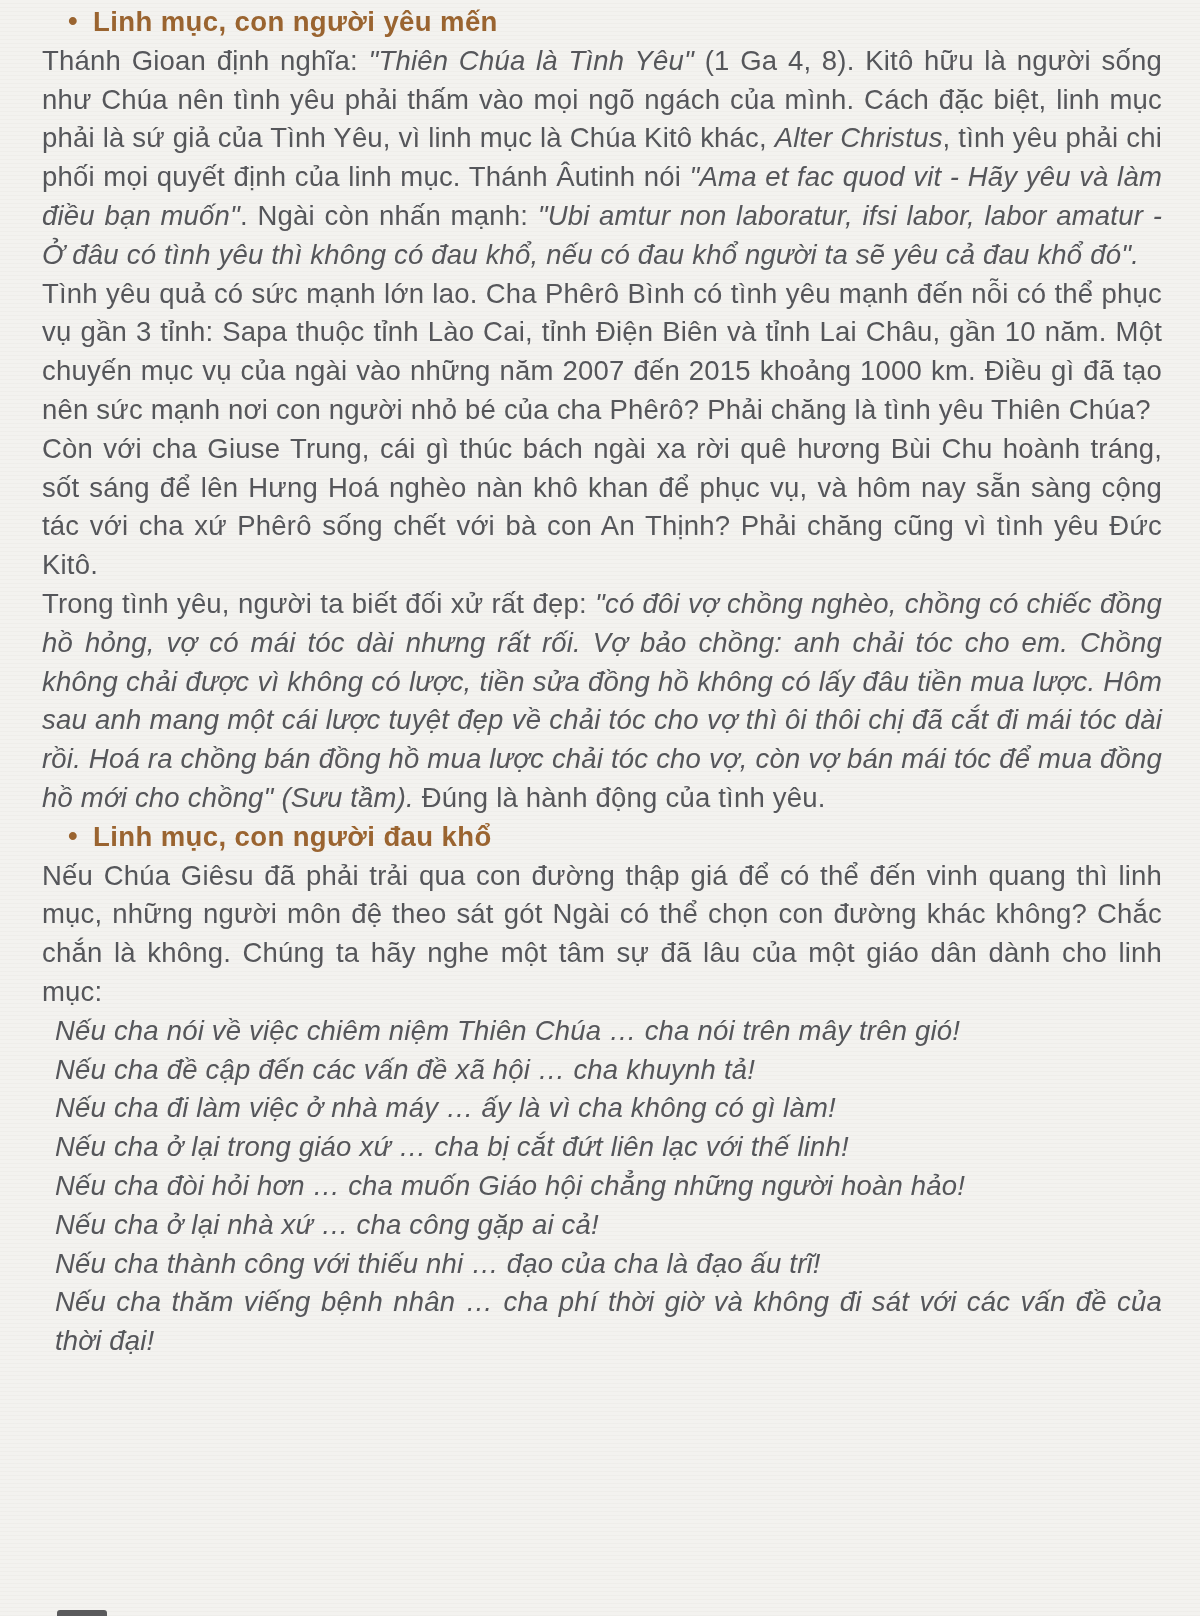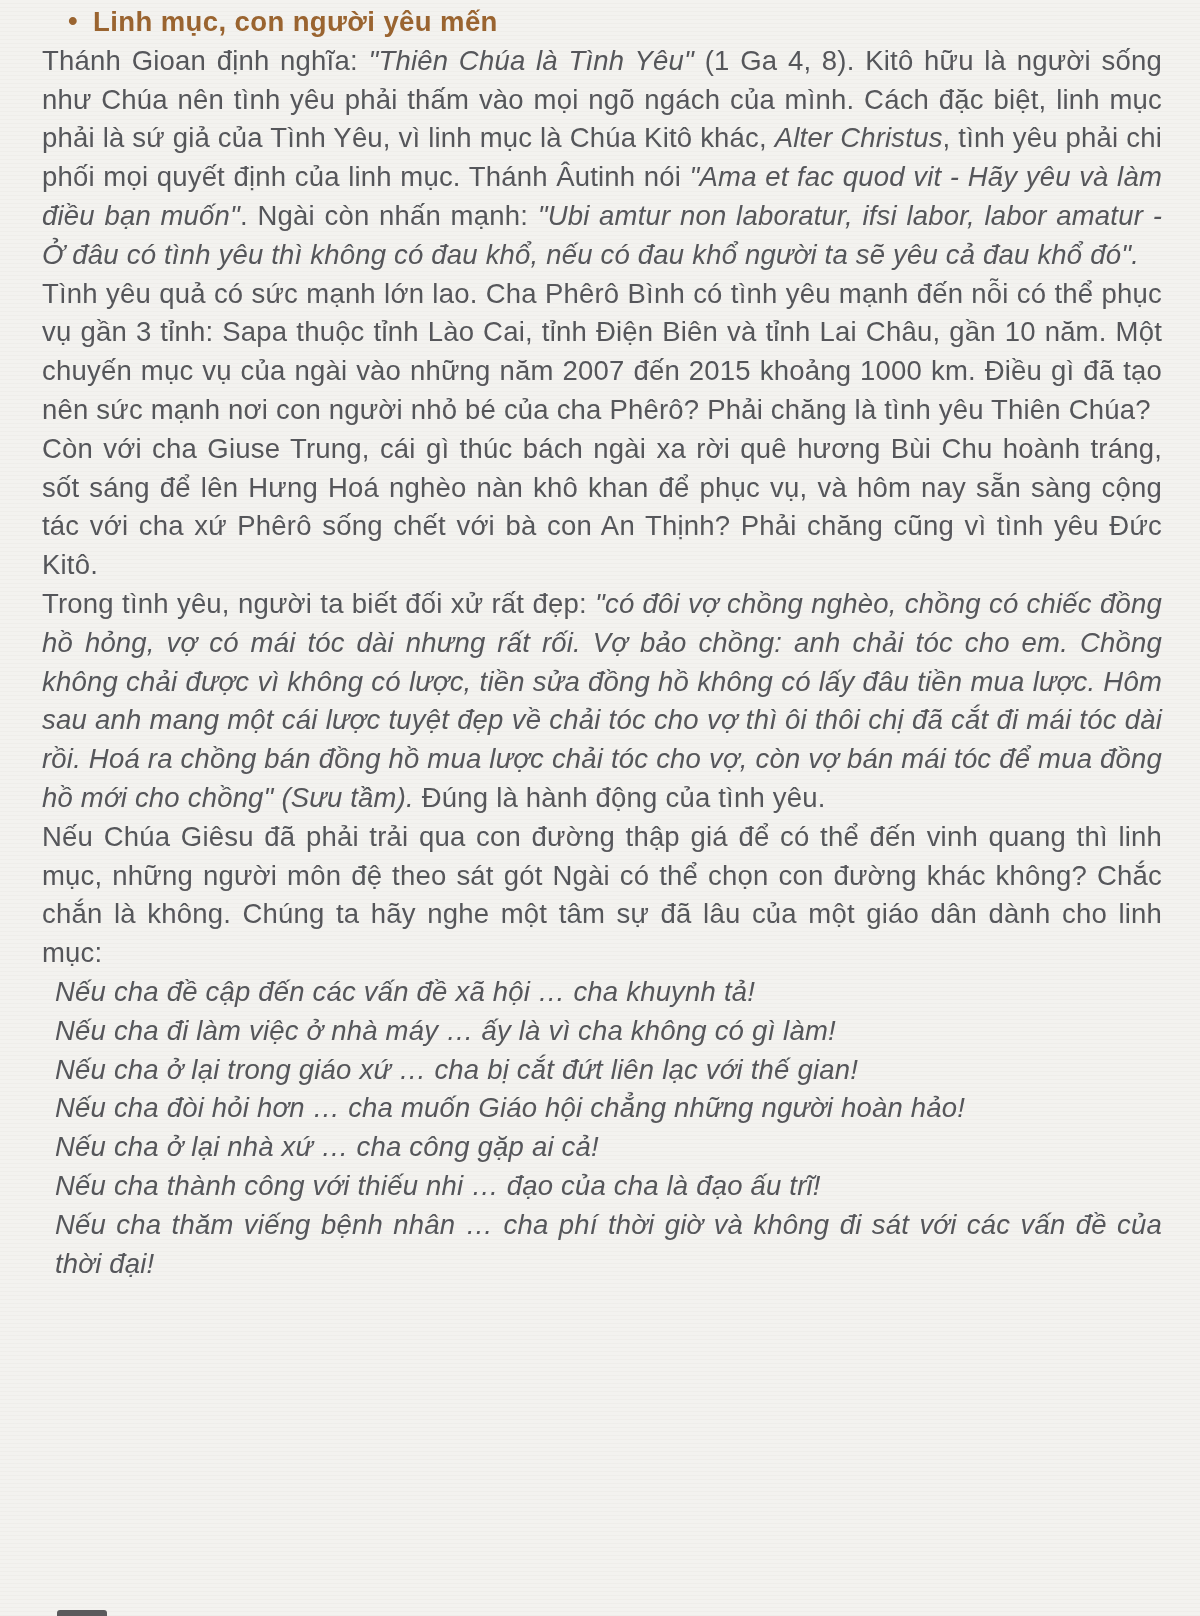--- a/index.html
+++ b/index.html
@@ -65,23 +65,25 @@
 </head>
 <body>
 
 <div class="doc">
   <div>
       <div class="block heading"><span class="bullet">•</span><span>Linh mục, con người yêu mến</span></div>
       <div class="block paragraph"><span>Thánh Gioan định nghĩa: </span><span class="italic">"Thiên Chúa là Tình Yêu"</span><span> (1 Ga 4, 8). Kitô hữu là người sống như Chúa nên tình yêu phải thấm vào mọi ngõ ngách của mình. Cách đặc biệt, linh mục phải là sứ giả của Tình Yêu, vì linh mục là Chúa Kitô khác, </span><span class="italic">Alter Christus</span><span>, tình yêu phải chi phối mọi quyết định của linh mục. Thánh Âutinh nói </span><span class="italic">"Ama et fac quod vit - Hãy yêu và làm điều bạn muốn"</span><span>. Ngài còn nhấn mạnh: </span><span class="italic">"Ubi amtur non laboratur, ifsi labor, labor amatur - Ở đâu có tình yêu thì không có đau khổ, nếu có đau khổ người ta sẽ yêu cả đau khổ đó".</span></div>
       <div class="block paragraph"><span>Tình yêu quả có sức mạnh lớn lao. Cha Phêrô Bình có tình yêu mạnh đến nỗi có thể phục vụ gần 3 tỉnh: Sapa thuộc tỉnh Lào Cai, tỉnh Điện Biên và tỉnh Lai Châu, gần 10 năm. Một chuyến mục vụ của ngài vào những năm 2007 đến 2015 khoảng 1000 km. Điều gì đã tạo nên sức mạnh nơi con người nhỏ bé của cha Phêrô? Phải chăng là tình yêu Thiên Chúa?</span></div>
       <div class="block paragraph"><span>Còn với cha Giuse Trung, cái gì thúc bách ngài xa rời quê hương Bùi Chu hoành tráng, sốt sáng để lên Hưng Hoá nghèo nàn khô khan để phục vụ, và hôm nay sẵn sàng cộng tác với cha xứ Phêrô sống chết với bà con An Thịnh? Phải chăng cũng vì tình yêu Đức Kitô.</span></div>
       <div class="block paragraph"><span>Trong tình yêu, người ta biết đối xử rất đẹp: </span><span class="italic">"có đôi vợ chồng nghèo, chồng có chiếc đồng hồ hỏng, vợ có mái tóc dài nhưng rất rối. Vợ bảo chồng: anh chải tóc cho em. Chồng không chải được vì không có lược, tiền sửa đồng hồ không có lấy đâu tiền mua lược. Hôm sau anh mang một cái lược tuyệt đẹp về chải tóc cho vợ thì ôi thôi chị đã cắt đi mái tóc dài rồi. Hoá ra chồng bán đồng hồ mua lược chải tóc cho vợ, còn vợ bán mái tóc để mua đồng hồ mới cho chồng" (Sưu tầm).</span><span> Đúng là hành động của tình yêu.</span></div>
+      <div class="block heading"><span class="bullet">•</span><span>Linh mục, con người đau khổ</span></div>
       <div class="block paragraph"><span>Nếu Chúa Giêsu đã phải trải qua con đường thập giá để có thể đến vinh quang thì linh mục, những người môn đệ theo sát gót Ngài có thể chọn con đường khác không? Chắc chắn là không. Chúng ta hãy nghe một tâm sự đã lâu của một giáo dân dành cho linh mục:</span></div>
+      <div class="block quote-line"><span class="italic">Nếu cha nói về việc chiêm niệm Thiên Chúa … cha nói trên mây trên gió!</span></div>
       <div class="block quote-line"><span class="italic">Nếu cha đề cập đến các vấn đề xã hội … cha khuynh tả!</span></div>
       <div class="block quote-line"><span class="italic">Nếu cha đi làm việc ở nhà máy … ấy là vì cha không có gì làm!</span></div>
-      <div class="block quote-line"><span class="italic">Nếu cha ở lại trong giáo xứ … cha bị cắt đứt liên lạc với thế gian!</span></div>
+      <div class="block quote-line"><span class="italic">Nếu cha ở lại trong giáo xứ … cha bị cắt đứt liên lạc với thế linh!</span></div>
       <div class="block quote-line"><span class="italic">Nếu cha đòi hỏi hơn … cha muốn Giáo hội chẳng những người hoàn hảo!</span></div>
       <div class="block quote-line"><span class="italic">Nếu cha ở lại nhà xứ … cha công gặp ai cả!</span></div>
       <div class="block quote-line"><span class="italic">Nếu cha thành công với thiếu nhi … đạo của cha là đạo ấu trĩ!</span></div>
       <div class="block quote-line"><span class="italic">Nếu cha thăm viếng bệnh nhân … cha phí thời giờ và không đi sát với các vấn đề của thời đại!</span></div>
     </div>
   <div class="cutoff-fragment"></div>
 </div>
 
 </body></html>

